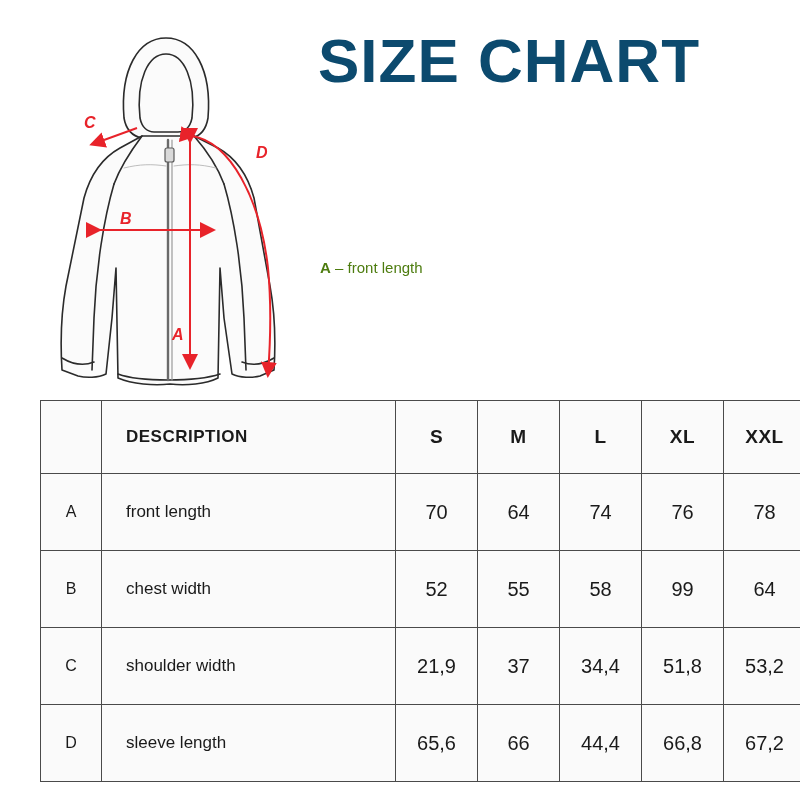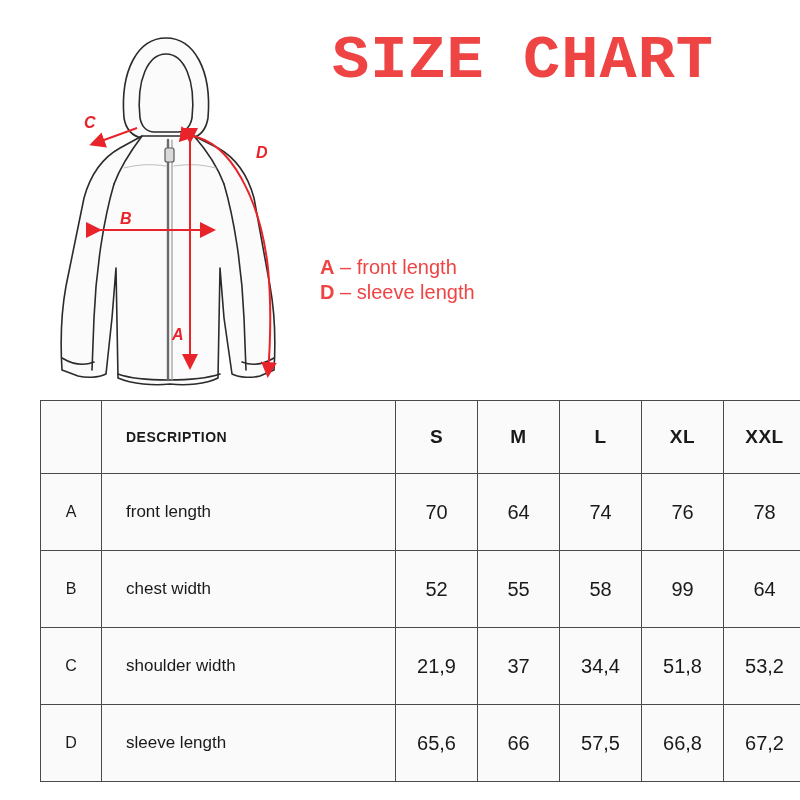--- a/index.html
+++ b/index.html
@@ -12,49 +12,48 @@
     height: 800px;
     font-family: "Liberation Sans", sans-serif;
     color: #111111;
     position: relative;
     overflow: hidden;
   }
 
   
   #title {
     position: absolute;
-    left: 332px;
+    left: 318px;
     top: 30px;
     width: 440px;
     font-size: 62px;
     font-weight: bold;
     letter-spacing: 1px;
     line-height: 1;
-    color: #ef4444;
+    color: #0c4a6e;
     white-space: nowrap;
-    font-family: Liberation Mono, monospace;
   }
 
   
   #illustration {
     position: absolute;
     left: 20px;
     top: 18px;
     width: 300px;
     height: 380px;
   }
 
   
   #legend {
     position: absolute;
     left: 320px;
     top: 255px;
-    font-size: 20px;
+    font-size: 15px;
     line-height: 25px;
-    color: #ef4444;
+    color: #4d7c0f;
   }
   #legend .legend-row {
     white-space: nowrap;
   }
   #legend .legend-key {
     font-weight: bold;
   }
 
   
   #size-table {
@@ -74,21 +73,21 @@
     color: #1a1a1a;
     background: #fafafa;
   }
   #size-table thead th {
     height: 70px;
     font-weight: bold;
     font-size: 19px;
     letter-spacing: 0.5px;
   }
   #size-table thead th.desc-head {
-    font-size: 14px;
+    font-size: 17px;
   }
   #size-table tbody td {
     height: 74px;
   }
   #size-table td.col-letter,
   #size-table th.col-letter {
     width: 58px;
   }
   #size-table td.col-desc,
   #size-table th.col-desc {
@@ -181,25 +180,20 @@
     </g>
   </svg>
 </div>
 
 <div id="legend">
   <div class="legend-row">
     <span class="legend-key">A</span>
     <span>–</span>
     <span>front length</span>
   </div>
-  <div class="legend-row">
-    <span class="legend-key">D</span>
-    <span>–</span>
-    <span>sleeve length</span>
-  </div>
 </div>
 
 <table id="size-table">
   <thead>
     <tr>
       <th class="col-letter"></th>
       <th class="col-desc desc-head">DESCRIPTION</th>
       <th class="col-size">S</th>
       <th class="col-size">M</th>
       <th class="col-size">L</th>
@@ -233,18 +227,18 @@
       <td class="col-size">37</td>
       <td class="col-size">34,4</td>
       <td class="col-size">51,8</td>
       <td class="col-size">53,2</td>
     </tr>
     <tr>
       <td class="col-letter">D</td>
       <td class="col-desc">sleeve length</td>
       <td class="col-size">65,6</td>
       <td class="col-size">66</td>
-      <td class="col-size">57,5</td>
+      <td class="col-size">44,4</td>
       <td class="col-size">66,8</td>
       <td class="col-size">67,2</td>
     </tr>
   </tbody>
 </table>
 
 </body></html>

